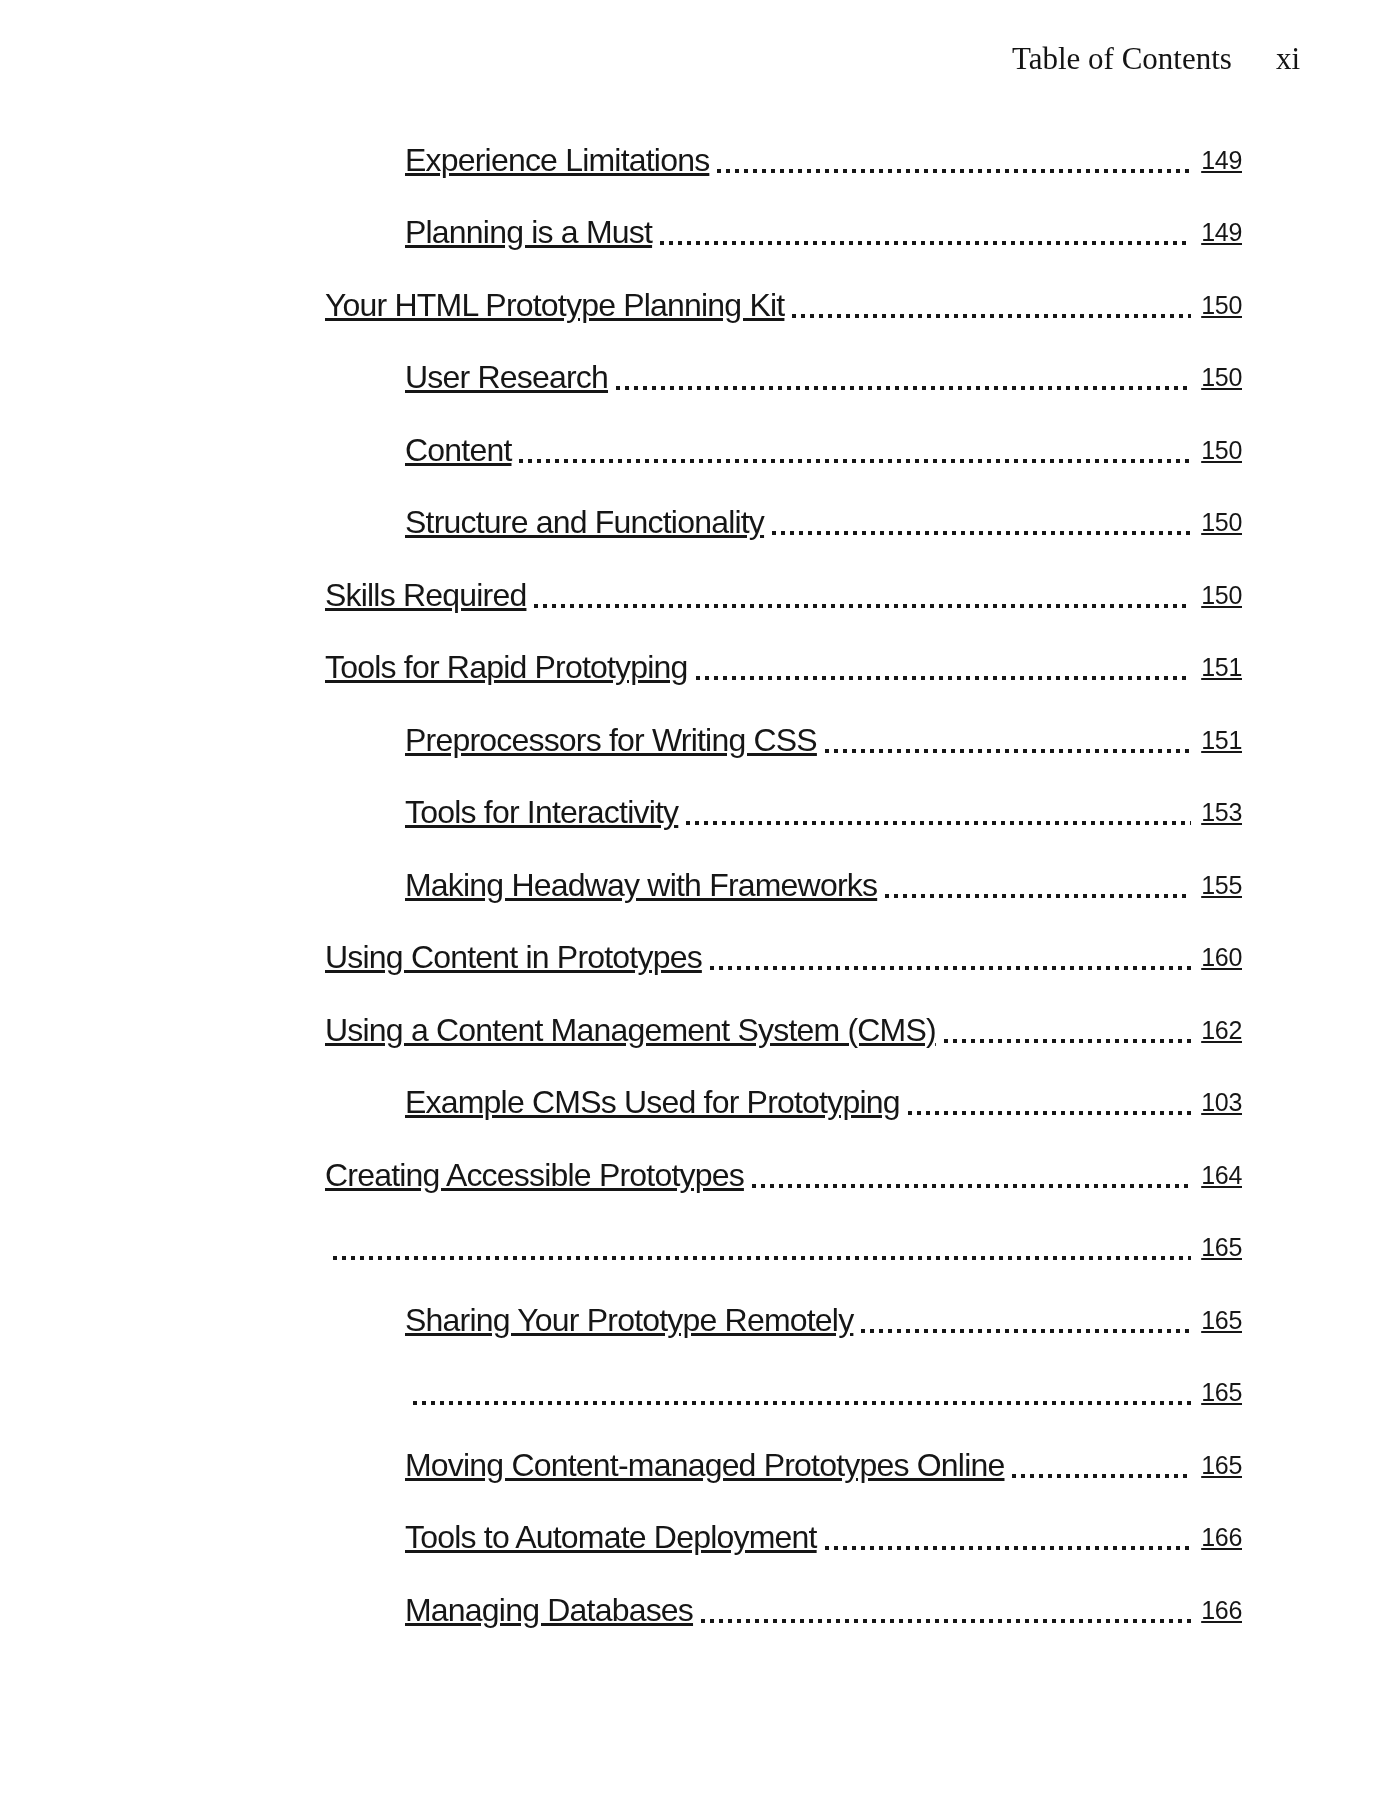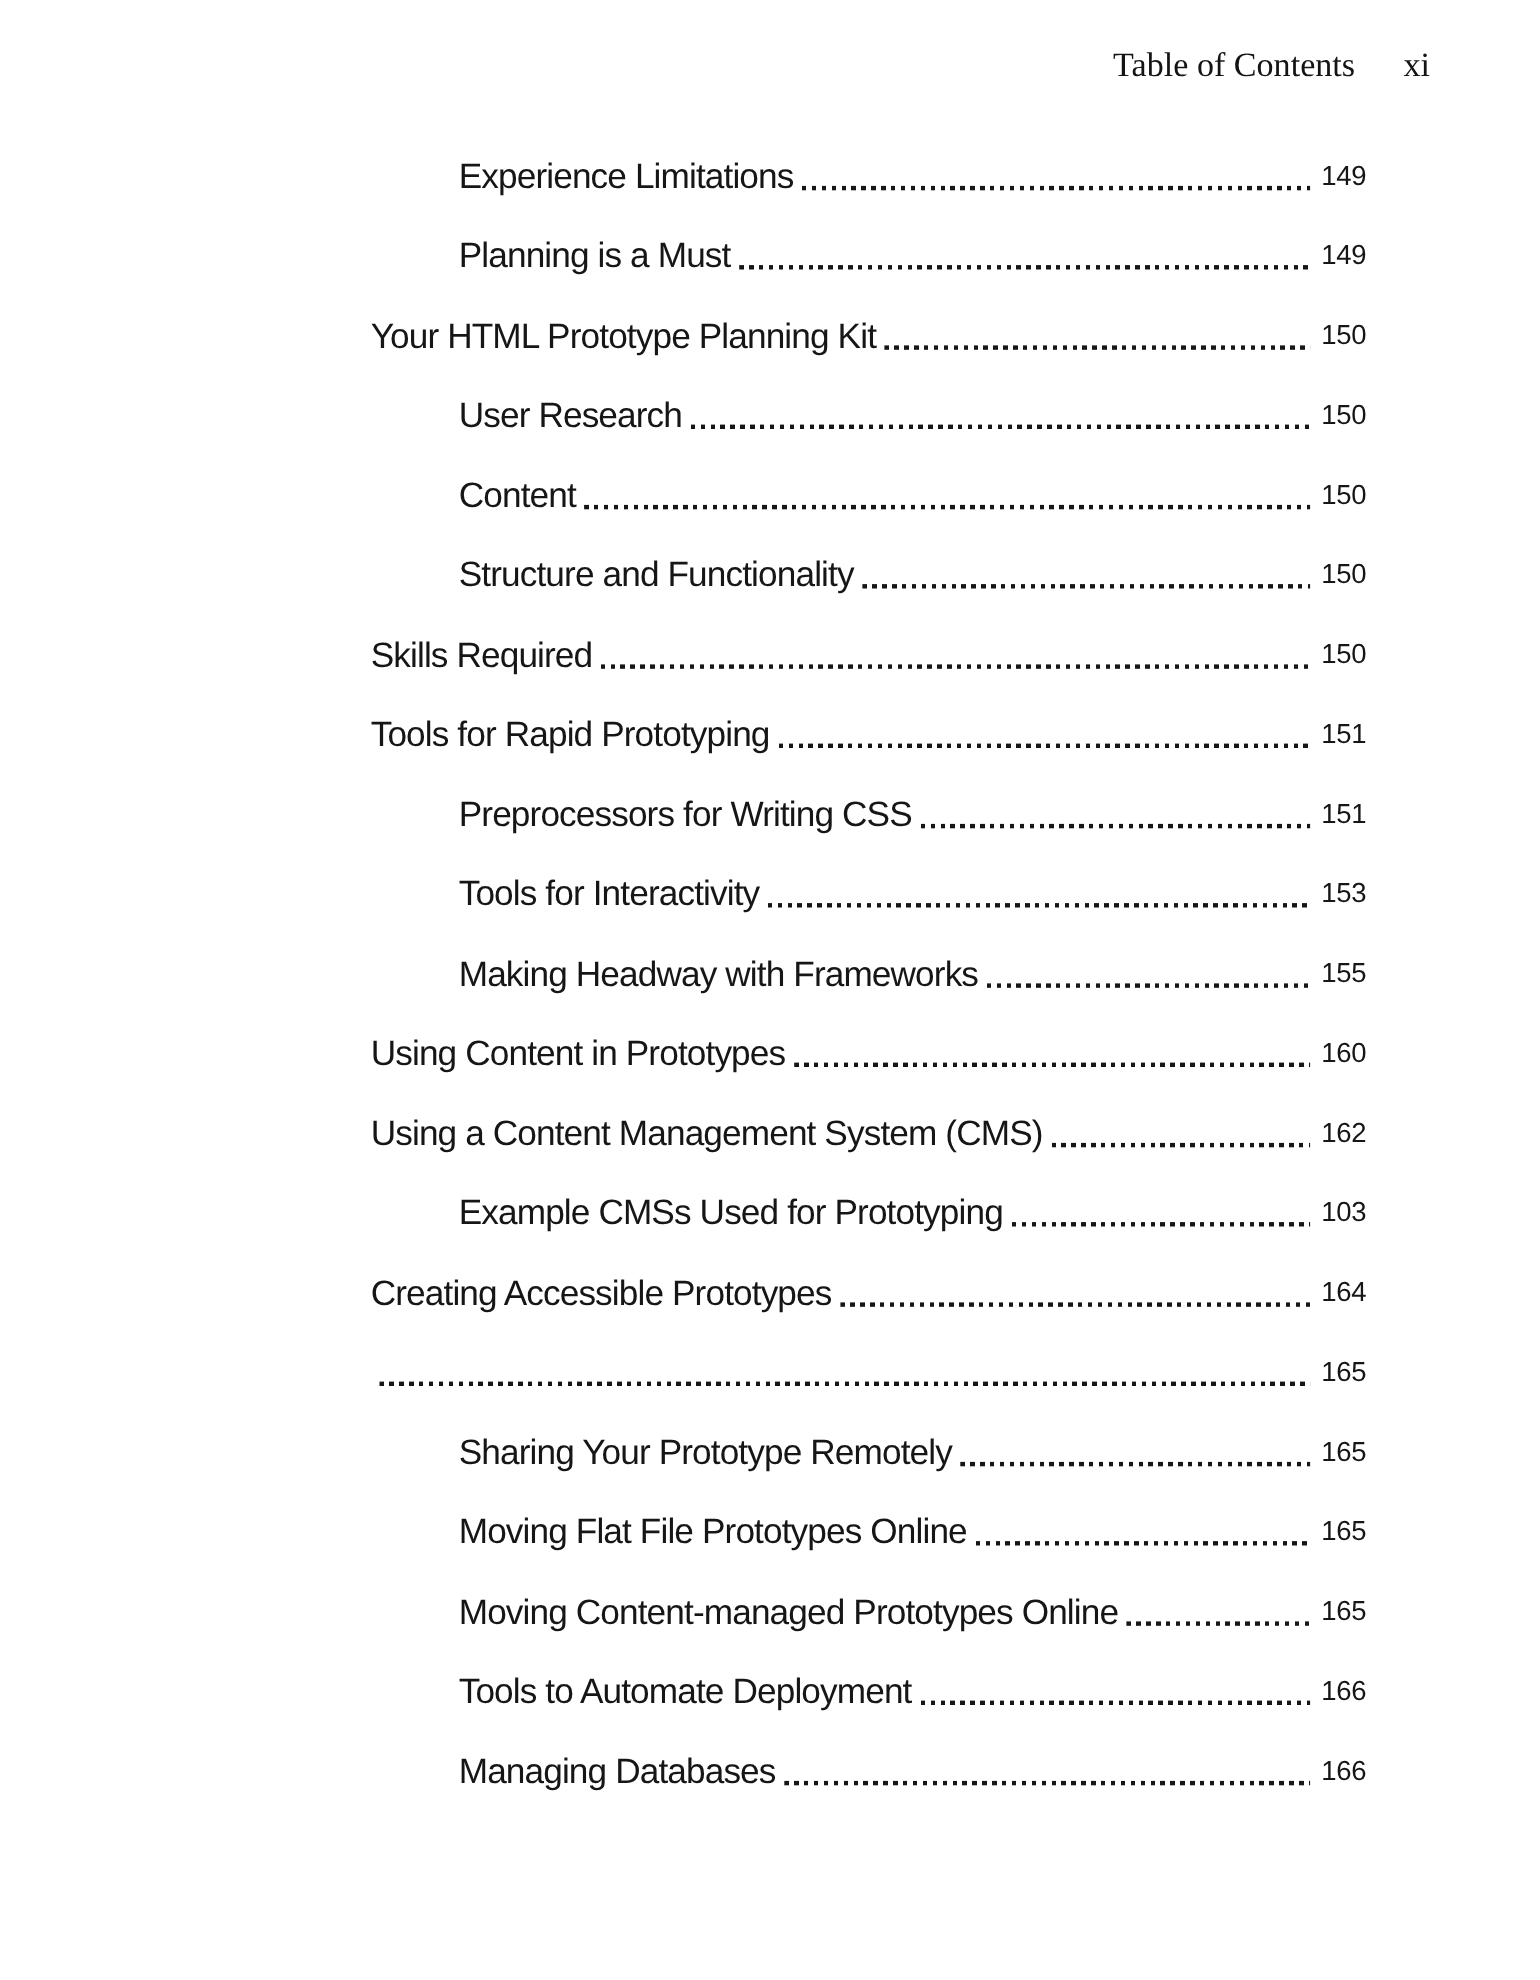--- a/index.html
+++ b/index.html
@@ -25,22 +25,23 @@
     line-height: 1.1;
     color: #141414;
     white-space: nowrap;
   }
   .head-title { margin-right: 44px; }
 
   
   .toc {
     position: absolute;
     top: 124px;
-    left: 12px;
+    left: 0;
     right: 158px;   
+    text-decoration: underline;
   }
   .row {
     display: flex;
     align-items: center;
     height: 72.5px;
   }
   .row.level-1 { margin-left: 325px; }
   .row.level-2 { margin-left: 405px; }
 
   .label {
@@ -159,21 +160,20 @@
       <div class="row level-1">
       <span class="leader"></span>
       <span class="pagenum">165</span>
     </div>
       <div class="row level-2">
       <span class="label">Sharing Your Prototype Remotely</span>
       <span class="leader"></span>
       <span class="pagenum">165</span>
     </div>
       <div class="row level-2">
-      <span class="label">Moving Flat File Prototypes Online</span>
       <span class="leader"></span>
       <span class="pagenum">165</span>
     </div>
       <div class="row level-2">
       <span class="label">Moving Content-managed Prototypes Online</span>
       <span class="leader"></span>
       <span class="pagenum">165</span>
     </div>
       <div class="row level-2">
       <span class="label">Tools to Automate Deployment</span>

